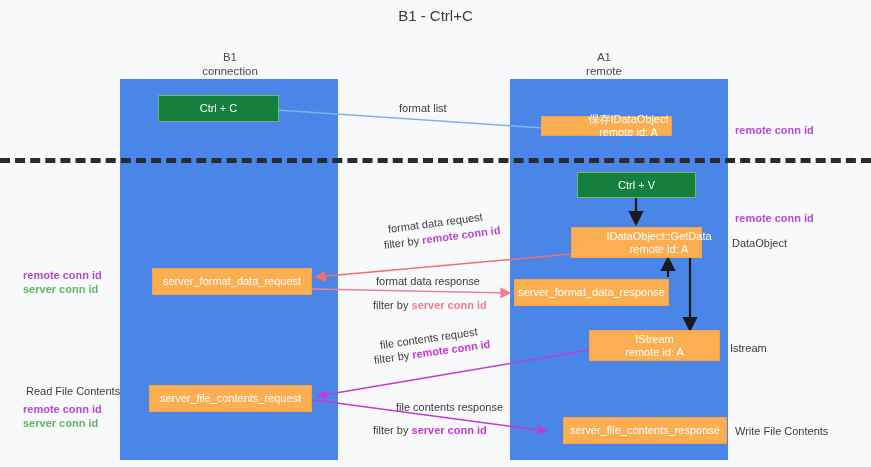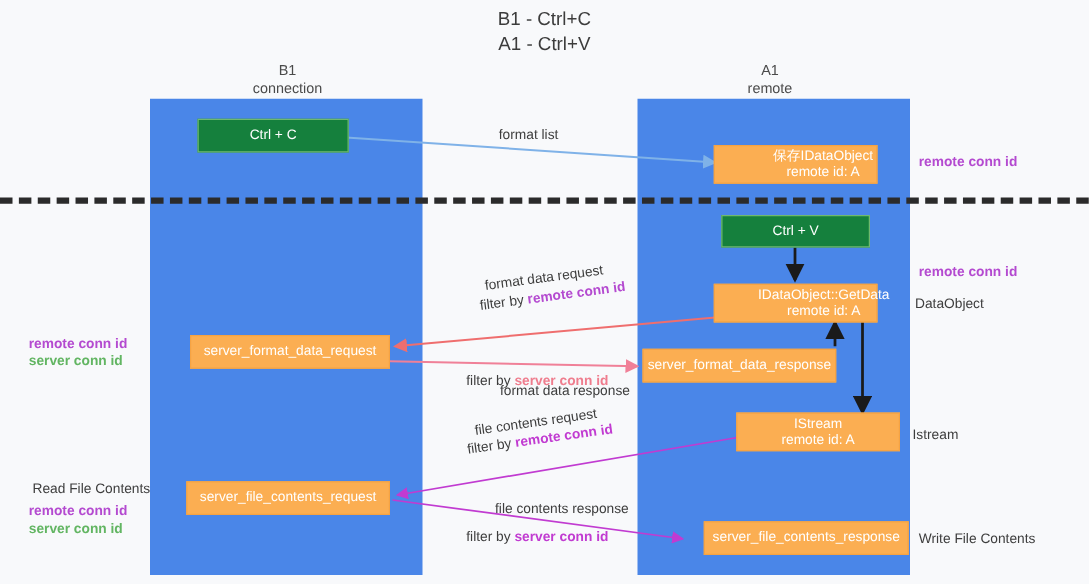--- a/index.html
+++ b/index.html
@@ -96,28 +96,27 @@
     pointer-events: none;
   }
 </style>
 </head>
 <body>
 
 <div id="stage">
 
   <div class="title">
     <div>B1 - Ctrl+C</div>
-    <div>A1 - Ctrl+V</div>
   </div>
 
   <div class="col-head" style="left:140px; top:50px; width:180px;">
     <div>B1</div>
     <div>connection</div>
   </div>
-  <div class="col-head" style="left:526px; top:50px; width:180px;">
+  <div class="col-head" style="left:514px; top:50px; width:180px;">
     <div>A1</div>
     <div>remote</div>
   </div>
 
   <div class="lane" style="left:120px; top:79px; width:218px; height:381px;"></div>
   <div class="lane" style="left:510px; top:79px; width:218px; height:381px;"></div>
 
   <svg class="arrows" viewBox="0 0 871 467">
     <defs>
       <marker id="ah-blue" markerWidth="7" markerHeight="7" refX="6" refY="3.5" orient="auto">
@@ -153,21 +152,21 @@
 
     <path d="M314,400 L546,431" stroke="#c13bd1" stroke-width="1.4" fill="none" marker-end="url(#ah-magenta)"></path>
   </svg>
 
   <div class="divider"></div>
 
   <div class="node green" style="left:158px; top:95px; width:121px; height:27px;">
     <span>Ctrl + C</span>
   </div>
 
-  <div class="node orange" style="left:571px; top:116px; width:131px; height:31px;padding-left:44px;">
+  <div class="node orange" style="left:541px; top:116px; width:131px; height:20px;padding-left:44px;">
     <span>保存IDataObject</span>
     <span>remote id: A</span>
   </div>
 
   <div class="node green" style="left:577px; top:172px; width:119px; height:26px;">
     <span>Ctrl + V</span>
   </div>
 
   <div class="node orange" style="left:571px; top:227px; width:131px; height:31px;padding-left:45px;">
     <span>IDataObject::GetData</span>
@@ -195,21 +194,21 @@
     <span>server_file_contents_response</span>
   </div>
 
   <div class="lbl" style="left:399px; top:101px;">format list</div>
 
   <div class="lbl rot-a" style="left:387px; top:222px;">format data request</div>
   <div class="lbl rot-a" style="left:383px; top:238px;">
     <span>filter by </span><span class="purple">remote conn id</span>
   </div>
 
-  <div class="lbl" style="left:400px; top:274px;margin-top:32px;">format data response</div>
+  <div class="lbl" style="left:376px; top:274px;">format data response</div>
   <div class="lbl" style="left:373px; top:298px;">
     <span>filter by </span><span class="pink-t">server conn id</span>
   </div>
 
   <div class="lbl rot-c" style="left:379px; top:338px;">file contents request</div>
   <div class="lbl rot-c" style="left:373px; top:353px;">
     <span>filter by </span><span class="magenta-t">remote conn id</span>
   </div>
 
   <div class="lbl" style="left:396px; top:400px;">file contents response</div>

